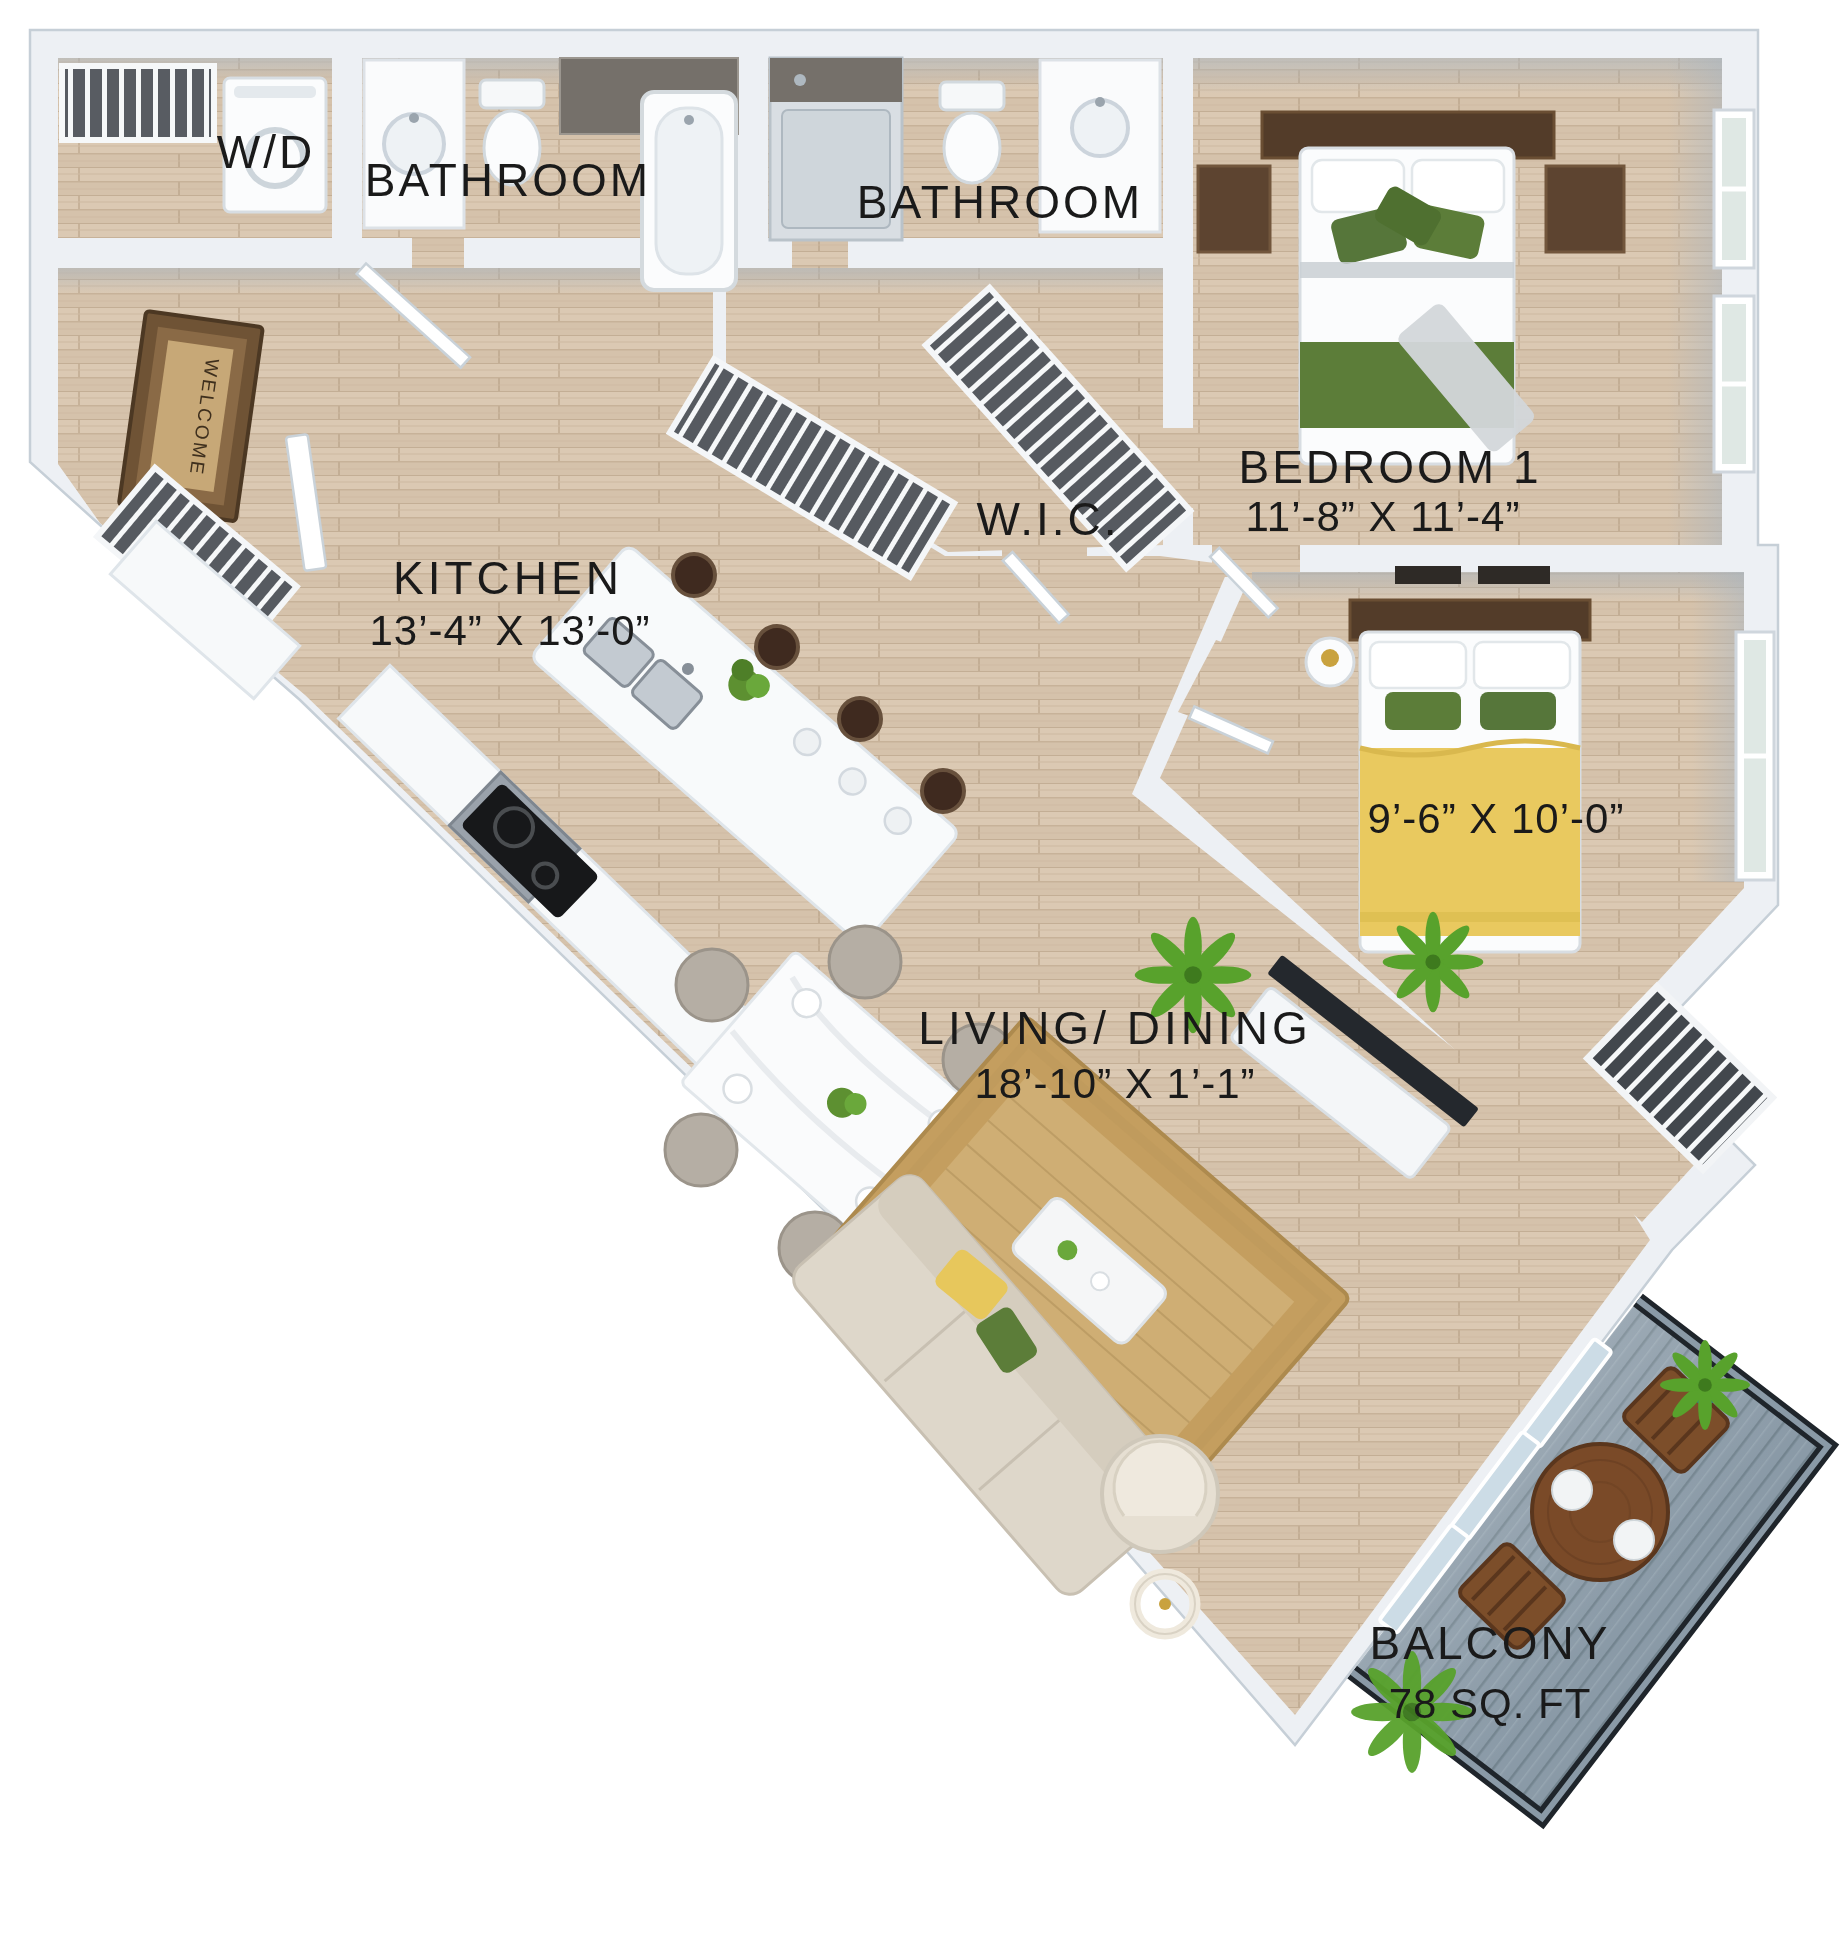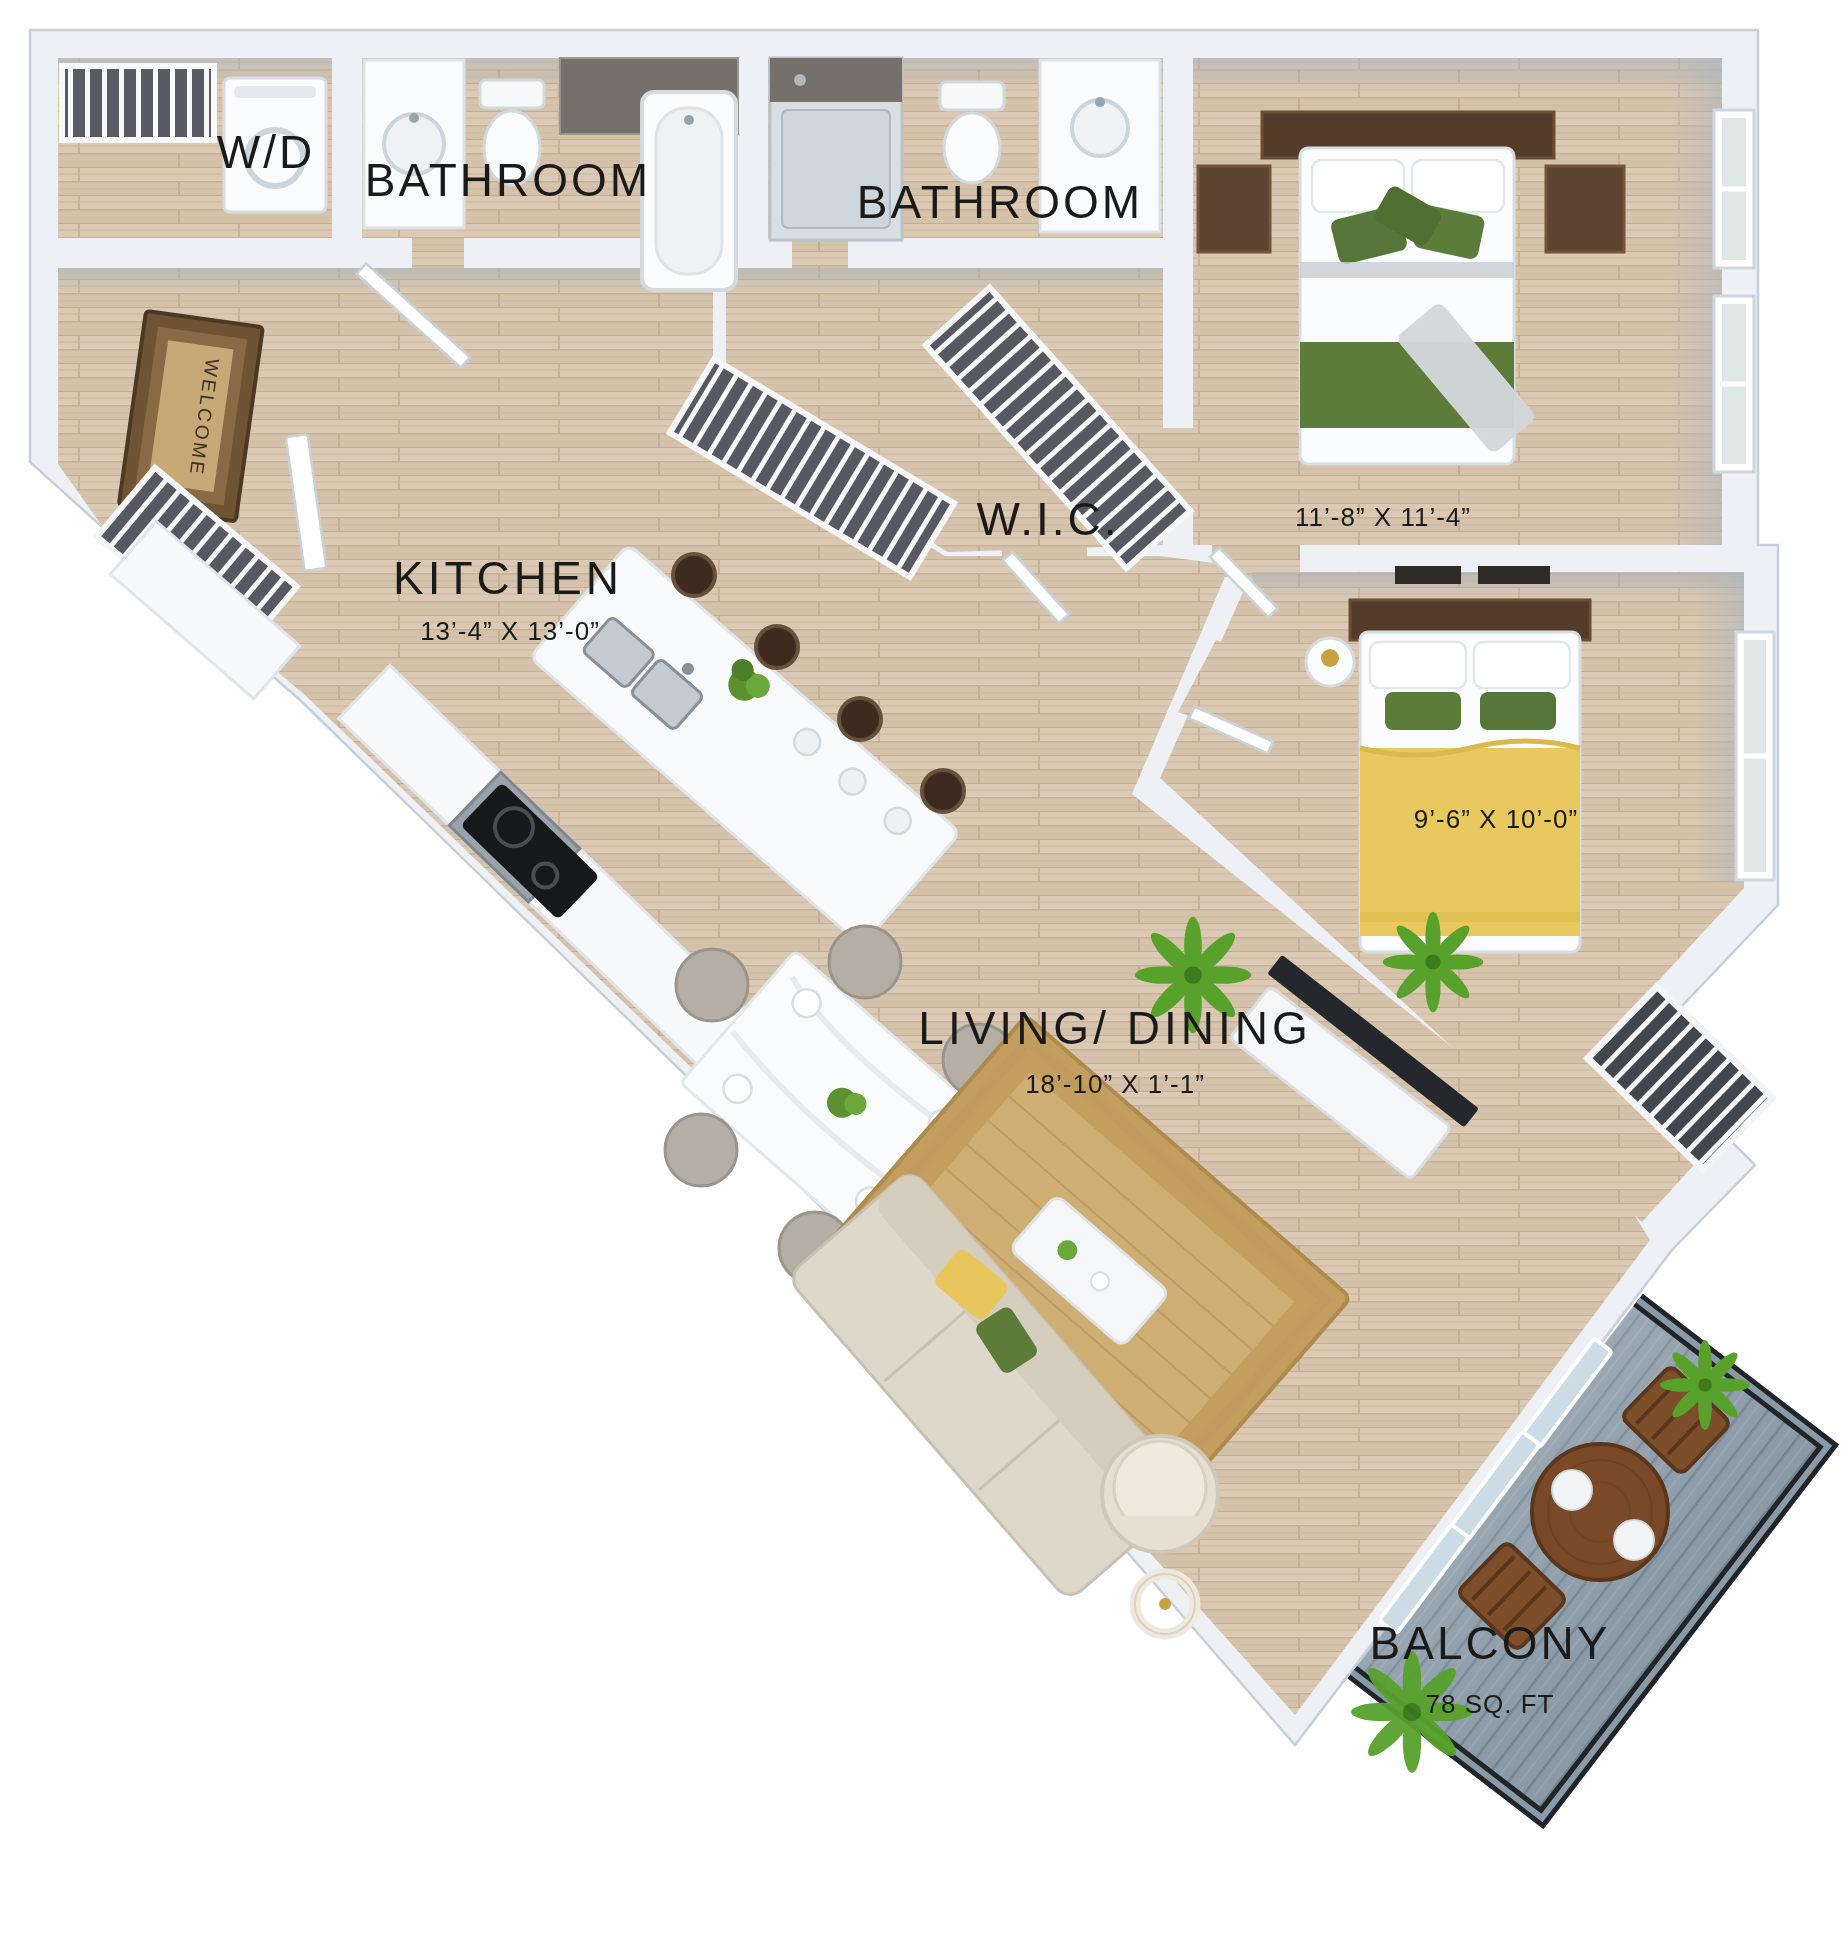--- a/index.html
+++ b/index.html
@@ -3,21 +3,21 @@
 <meta charset="utf-8">
 <style>
   html,body{margin:0;padding:0;background:#ffffff;}
   body{width:1848px;height:1943px;font-family:"Liberation Sans",sans-serif;}
   .stage{position:relative;width:1848px;height:1943px;background:#fff;overflow:hidden;}
   .stage svg{position:absolute;left:0;top:0;}
   .lbl{position:absolute;transform:translate(-50%,-50%);color:#1a1a1a;white-space:nowrap;
        text-align:center;z-index:5;line-height:1.1;}
   .room{font-size:46px;letter-spacing:3px;}
   .room--lg{font-size:46px;letter-spacing:4px;}
-  .dims{font-size:26px;letter-spacing:1px;}
+  .dims{font-size:42px;letter-spacing:1px;}
 </style>
 </head>
 <body>
 
 <div class="stage">
 <svg width="1848" height="1943" viewBox="0 0 1848 1943">
   <defs>
     <pattern id="wood" width="160" height="28" patternUnits="userSpaceOnUse">
       <rect width="160" height="14" fill="#dbc9b3"></rect>
       <rect y="14" width="160" height="14" fill="#d5c2ab"></rect>
@@ -366,20 +366,21 @@
   <g>
     <rect x="1507" y="1382" width="120" height="22" rx="3" transform="rotate(127 1567 1393)" fill="#ccdce6" stroke="#ffffff" stroke-width="4"></rect>
     <rect x="1435" y="1475" width="120" height="22" rx="3" transform="rotate(127 1495 1486)" fill="#ccdce6" stroke="#ffffff" stroke-width="4"></rect>
     <rect x="1364" y="1568" width="120" height="22" rx="3" transform="rotate(127 1424 1579)" fill="#ccdce6" stroke="#ffffff" stroke-width="4"></rect>
   </g>
 </svg>
 
 <div class="lbl room" style="left:266px;top:152px"><span>W/D</span></div>
 <div class="lbl room" style="left:508px;top:180px"><span>BATHROOM</span></div>
 <div class="lbl room" style="left:1000px;top:202px"><span>BATHROOM</span></div>
+<div class="lbl room" style="left:1390px;top:467px"><span>BEDROOM 1</span></div>
 <div class="lbl dims" style="left:1383px;top:517px"><span>11’-8” X 11’-4”</span></div>
 <div class="lbl room" style="left:1048px;top:519px"><span>W.I.C.</span></div>
 <div class="lbl room room--lg" style="left:508px;top:578px"><span>KITCHEN</span></div>
 <div class="lbl dims" style="left:510px;top:631px"><span>13’-4” X 13’-0”</span></div>
 <div class="lbl dims" style="left:1496px;top:819px"><span>9’-6” X 10’-0”</span></div>
 <div class="lbl room room--lg" style="left:1115px;top:1028px"><span>LIVING/ DINING</span></div>
 <div class="lbl dims" style="left:1115px;top:1084px"><span>18’-10” X 1’-1”</span></div>
 <div class="lbl room" style="left:1490px;top:1643px"><span>BALCONY</span></div>
 <div class="lbl dims" style="left:1490px;top:1704px"><span>78 SQ. FT</span></div>
 </div>

